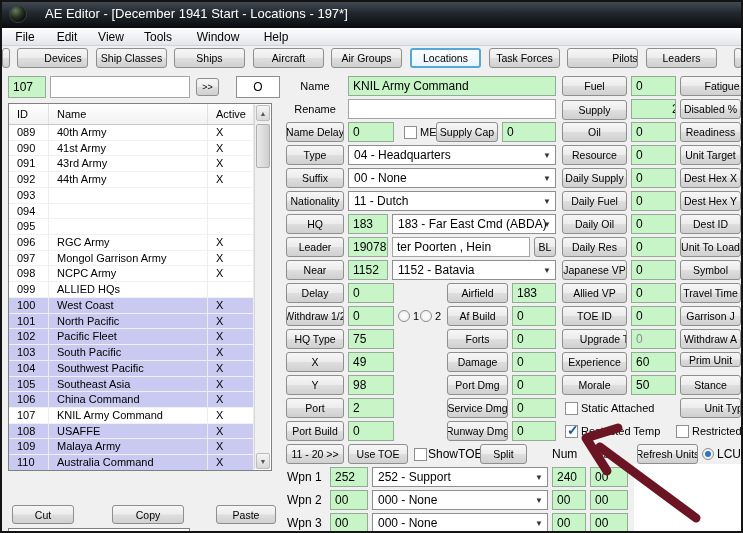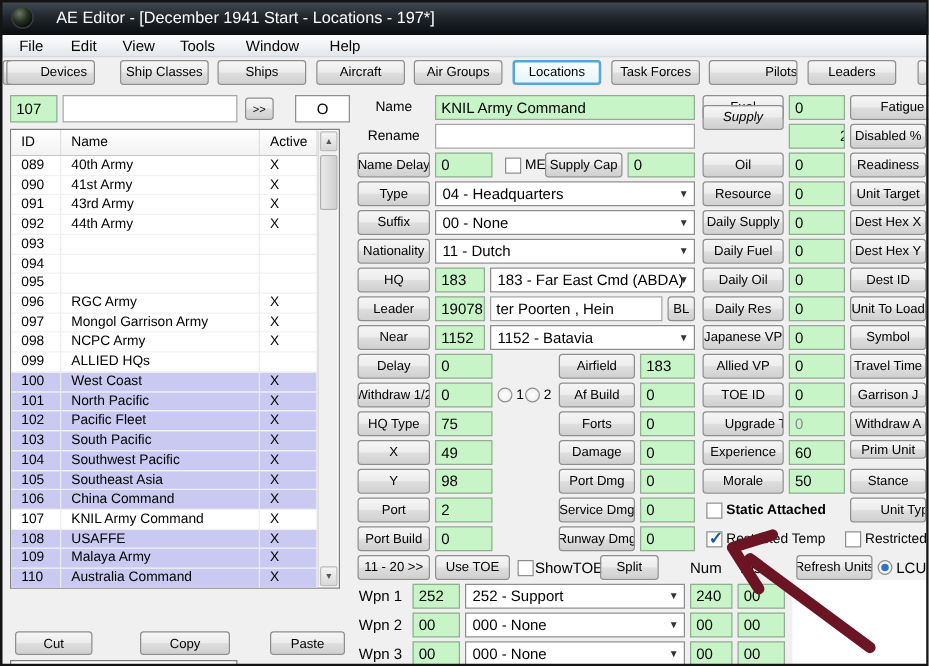--- a/index.html
+++ b/index.html
@@ -84,21 +84,21 @@
   <div class="abs menubar"></div>
   <div class="abs mitem" style="left:10px;width:30px;">File</div>
   <div class="abs mitem" style="left:52px;width:30px;">Edit</div>
   <div class="abs mitem" style="left:94px;width:34px;">View</div>
   <div class="abs mitem" style="left:138px;width:40px;">Tools</div>
   <div class="abs mitem" style="left:190px;width:56px;">Window</div>
   <div class="abs mitem" style="left:258px;width:36px;">Help</div>
 
   <div class="abs tabrow"></div>
   <div class="abs btn" style="left:2px;top:48px;width:8px;height:20px;"></div>
-  <div class="abs btn tab" style="left:5px;padding-left:21px;">Devices</div>
+  <div class="abs btn tab" style="left:17px;padding-left:21px;">Devices</div>
   <div class="abs btn tab" style="left:96px;">Ship Classes</div>
   <div class="abs btn tab" style="left:174px;">Ships</div>
   <div class="abs btn tab" style="left:253px;">Aircraft</div>
   <div class="abs btn tab" style="left:331px;">Air Groups</div>
   <div class="abs btn tab selected" style="left:410px;">Locations</div>
   <div class="abs btn tab" style="left:489px;">Task Forces</div>
   <div class="abs btn tab" style="left:567px;padding-left:45px;">Pilots</div>
   <div class="abs btn tab" style="left:646px;">Leaders</div>
   <div class="abs btn" style="left:734px;top:48px;width:8px;height:20px;"></div>
 
@@ -236,21 +236,21 @@
   <div class="abs partial"></div>
 
   <div class="abs plain" style="left:286px;top:76px;width:58px;height:20px;">Name</div>
   <div class="abs fld" style="left:348px;top:76px;width:208px;height:20px;">KNIL Army Command</div>
   <div class="abs btn" style="left:562px;top:76px;width:65px;height:20px;">Fuel</div>
   <div class="abs fld" style="left:631px;top:76px;width:45px;height:20px;">0</div>
   <div class="abs btn" style="left:680px;top:76px;width:84px;height:20px;">Fatigue</div>
 
   <div class="abs plain" style="left:286px;top:99px;width:58px;height:20px;">Rename</div>
   <div class="abs wfld" style="left:348px;top:99px;width:208px;height:20px;"></div>
-  <div class="abs btn" style="left:562px;top:84px;width:65px;height:20px;font-style:italic;">Supply</div>
+  <div class="abs btn" style="left:562px;top:100px;width:65px;height:20px;">Supply</div>
   <div class="abs fld" style="left:631px;top:99px;width:45px;height:20px;padding-left:40px;">288</div>
   <div class="abs btn" style="left:680px;top:99px;width:61px;height:20px;">Disabled %</div>
 
   <div class="abs btn" style="left:286px;top:122px;width:58px;height:20px;">Name Delay</div>
   <div class="abs fld" style="left:348px;top:122px;width:46px;height:20px;">0</div>
   <div class="abs cb" style="left:404px;top:126px;"></div>
   <div class="abs ltxt" style="left:420px;top:125px;height:14px;">ME</div>
   <div class="abs btn" style="left:436px;top:122px;width:62px;height:20px;">Supply Cap</div>
   <div class="abs fld" style="left:502px;top:122px;width:54px;height:20px;">0</div>
   <div class="abs btn" style="left:562px;top:122px;width:65px;height:20px;">Oil</div>
@@ -354,21 +354,21 @@
   <div class="abs fld" style="left:512px;top:375px;width:44px;height:20px;">0</div>
   <div class="abs btn" style="left:562px;top:375px;width:65px;height:20px;">Morale</div>
   <div class="abs fld" style="left:631px;top:375px;width:45px;height:20px;">50</div>
   <div class="abs btn" style="left:680px;top:375px;width:61px;height:20px;">Stance</div>
 
   <div class="abs btn" style="left:286px;top:398px;width:58px;height:20px;">Port</div>
   <div class="abs fld" style="left:348px;top:398px;width:46px;height:20px;">2</div>
   <div class="abs btn" style="left:447px;top:398px;width:61px;height:20px;">Service Dmg</div>
   <div class="abs fld" style="left:512px;top:398px;width:44px;height:20px;">0</div>
   <div class="abs cb" style="left:565px;top:402px;"></div>
-  <div class="abs ltxt" style="left:581px;top:401px;height:14px;font-weight:bold;">Static Attached</div>
+  <div class="abs ltxt" style="left:581px;top:401px;height:14px;">Static Attached</div>
   <div class="abs btn" style="left:680px;top:398px;width:61px;height:20px;padding-left:32px;">Unit Type</div>
 
   <div class="abs btn" style="left:286px;top:421px;width:58px;height:20px;">Port Build</div>
   <div class="abs fld" style="left:348px;top:421px;width:46px;height:20px;">0</div>
   <div class="abs btn" style="left:447px;top:421px;width:61px;height:20px;">Runway Dmg</div>
   <div class="abs fld" style="left:512px;top:421px;width:44px;height:20px;">0</div>
   <div class="abs cb checked" style="left:565px;top:425px;"></div>
   <div class="abs ltxt" style="left:581px;top:424px;height:14px;">Restricted Temp</div>
   <div class="abs cb" style="left:676px;top:425px;"></div>
   <div class="abs ltxt" style="left:692px;top:424px;height:14px;width:50px;overflow:hidden;">Restricted P</div>

